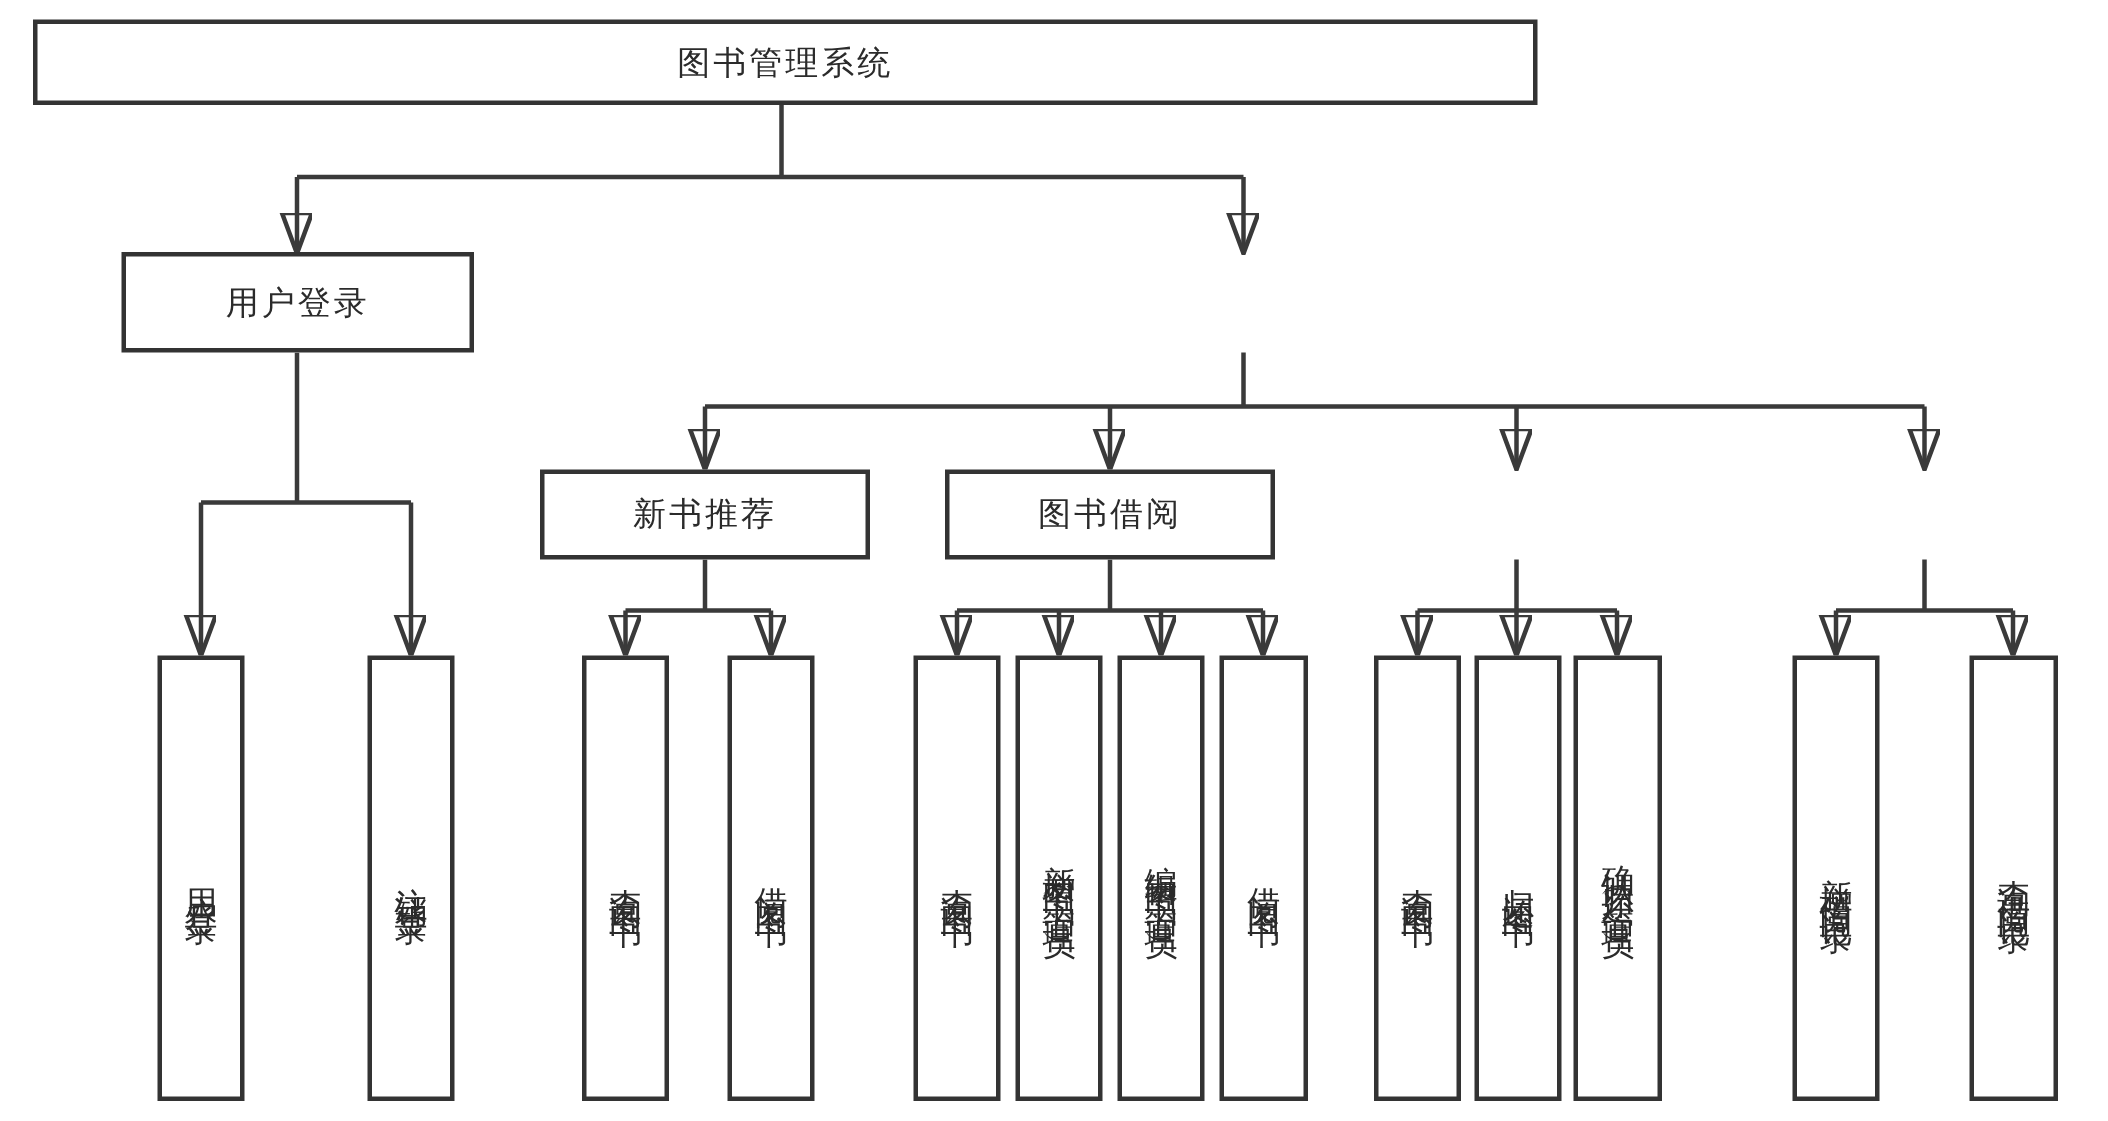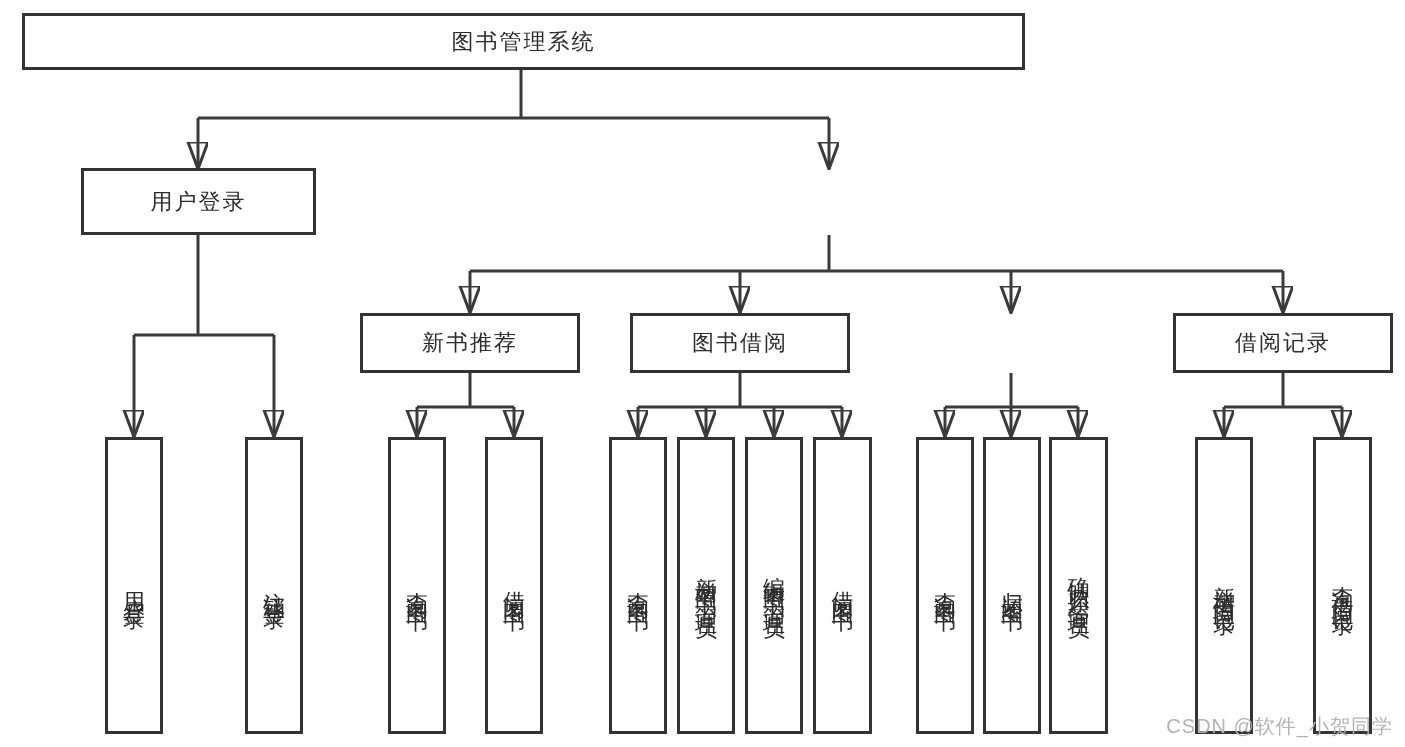--- a/index.html
+++ b/index.html
@@ -103,23 +103,20 @@
   <div class="box h-box lvl2" style="left:81px">
     <span>用户登录</span>
   </div>
 
   <div class="box h-box lvl3" style="left:630px">
     <span>图书借阅</span>
   </div>
   <div class="box h-box lvl3" style="left:360px">
     <span>新书推荐</span>
   </div>
-  <div class="box h-box lvl3" style="left:1173px">
-    <span>借阅记录</span>
-  </div>
 
   <div class="box v-box leaf" style="left:105px">
     <span>用户登录</span>
   </div>
   <div class="box v-box leaf" style="left:245px">
     <span>注销登录</span>
   </div>
 
   <div class="box v-box leaf" style="left:388px">
     <span>查询图书</span>
@@ -151,15 +148,14 @@
     <span>确认归还（管理员）</span>
   </div>
 
   <div class="box v-box leaf" style="left:1195px">
     <span>新增借阅记录</span>
   </div>
   <div class="box v-box leaf wide" style="left:1313px">
     <span>查询借阅记录</span>
   </div>
 
-  <div class="watermark">CSDN @软件_小贺同学</div>
 
 </div>
 
 </body></html>

